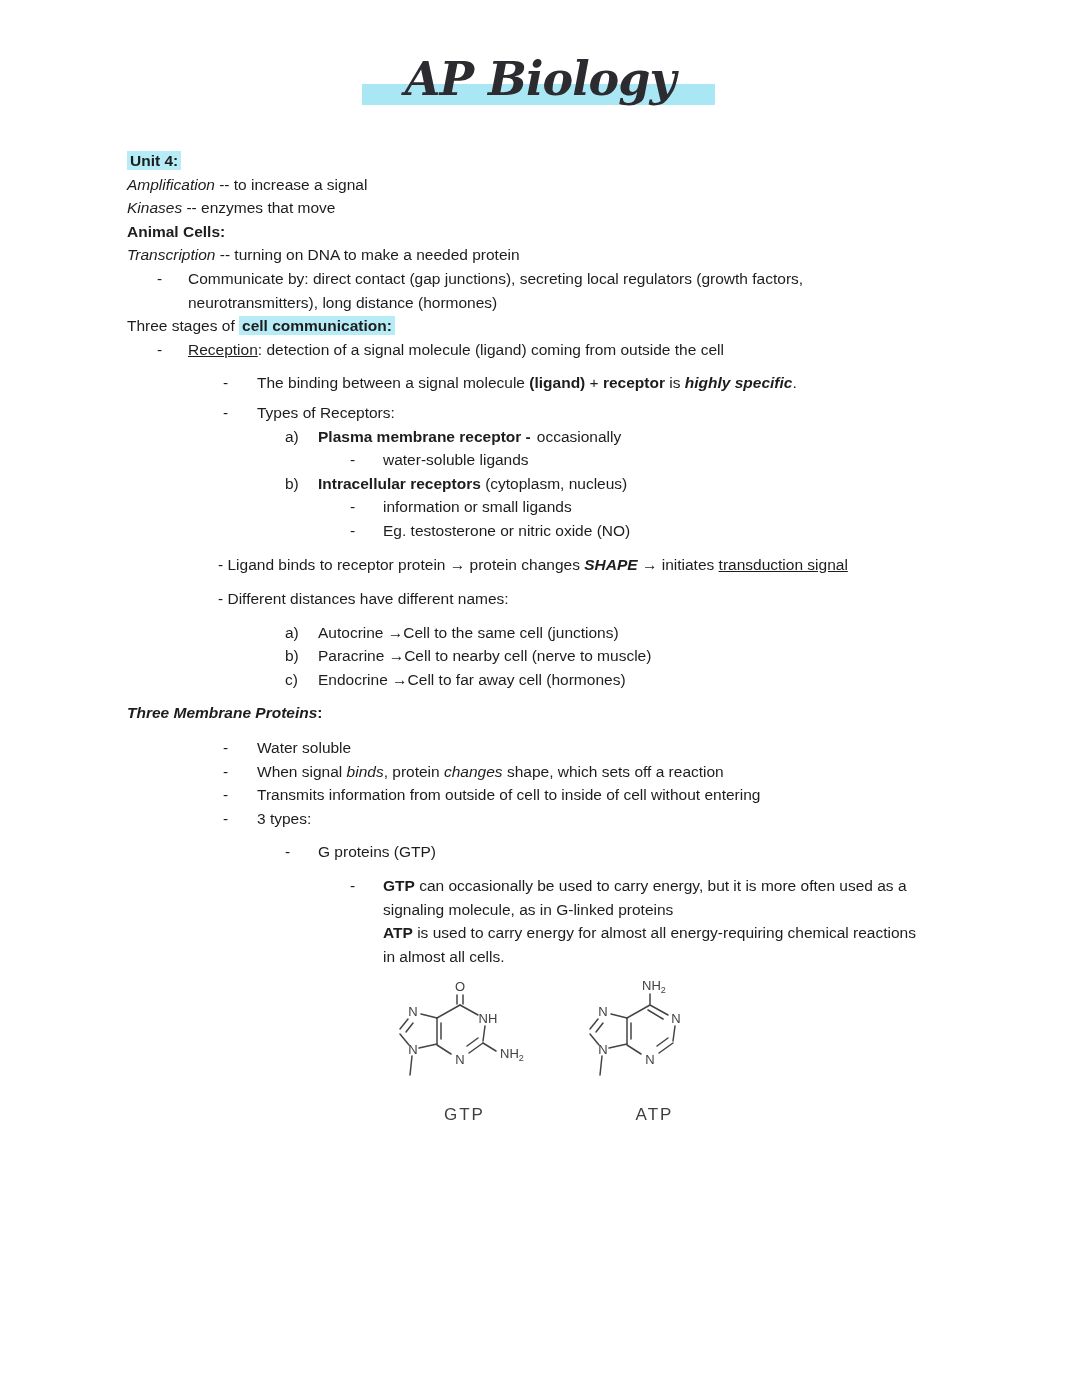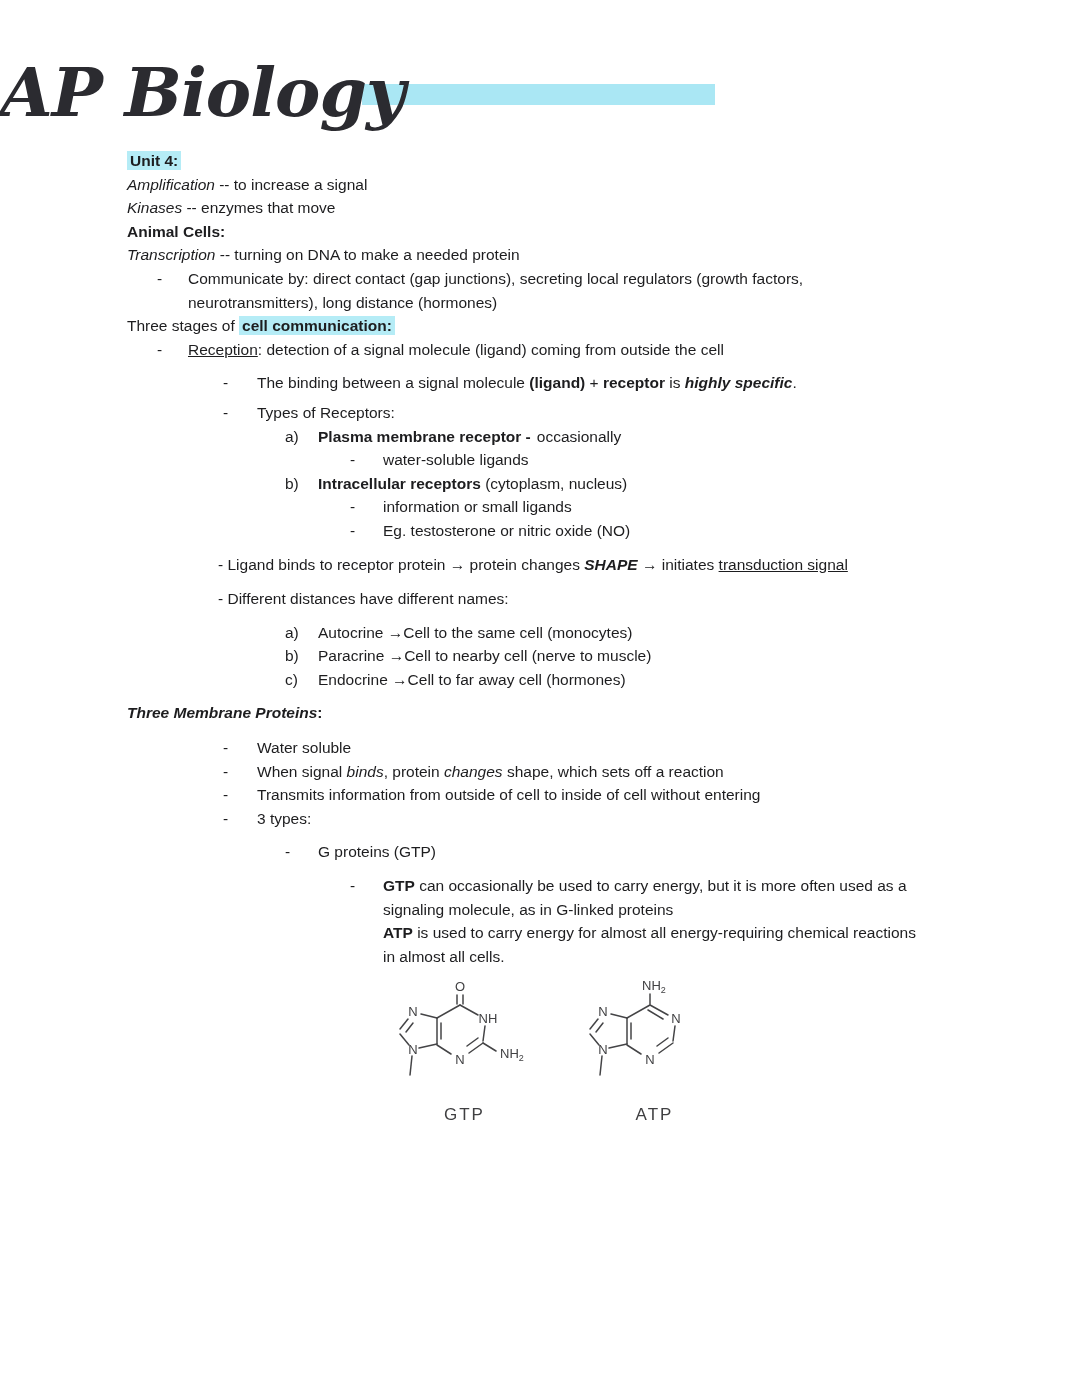--- a/index.html
+++ b/index.html
@@ -10,23 +10,24 @@
     background:#ffffff;
     overflow:hidden;
     font-family:"Liberation Sans", sans-serif;
     color:#1d1d1f;
   }
   
   .title-area { position:absolute; left:0; top:0; width:1080px; height:150px; }
   .title-bar { position:absolute; left:362px; top:84px; width:353px; height:21px; background:#aae7f4; }
   .title-text {
     position:absolute; left:0; right:0; top:52px;
+    text-align:center;
     font-family:"DejaVu Serif", serif;
     font-style:italic; font-weight:700;
-    font-size:68px; letter-spacing:-1px;
+    font-size:46px; letter-spacing:-1px;
     color:#2b2b30;
   }
   
   .content {
     position:absolute; left:127px; top:149px; width:953px;
     font-size:15.5px; line-height:23.6px;
   }
   .bold { font-weight:700; }
   .it   { font-style:italic;margin-top:7px; }
   .bi   { font-weight:700; font-style:italic; }
@@ -147,21 +148,21 @@
     </div>
 
     <div class="line ind218 mt10">
       <span>- Ligand binds to receptor protein → protein changes </span><span class="bi">SHAPE</span><span> → initiates </span><span class="ul">transduction signal</span>
     </div>
 
     <div class="line ind218 mt11">- Different distances have different names:</div>
 
     <div class="row mt10">
       <span class="marker ma">a)</span>
-      <div class="bt">Autocrine →Cell to the same cell (monocytes)</div>
+      <div class="bt">Autocrine →Cell to the same cell (junctions)</div>
     </div>
     <div class="row">
       <span class="marker ma">b)</span>
       <div class="bt">Paracrine →Cell to nearby cell (nerve to muscle)</div>
     </div>
     <div class="row">
       <span class="marker ma">c)</span>
       <div class="bt">Endocrine →Cell to far away cell (hormones)</div>
     </div>
 

